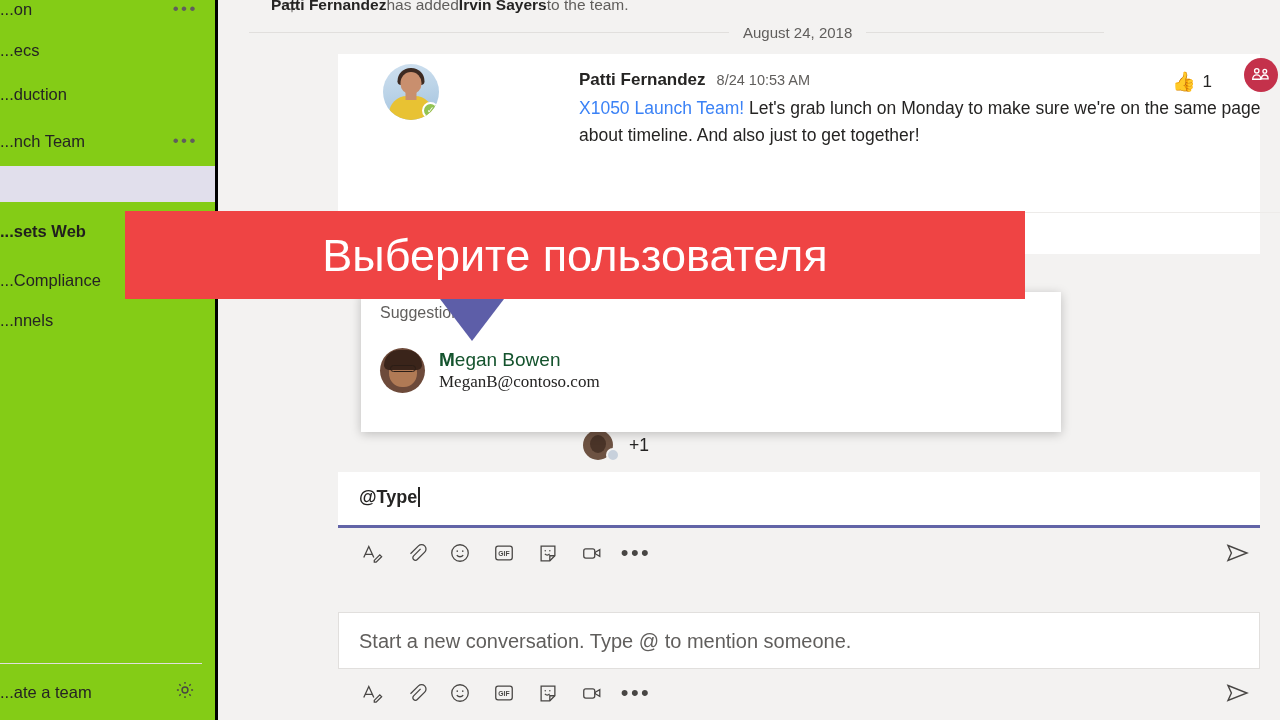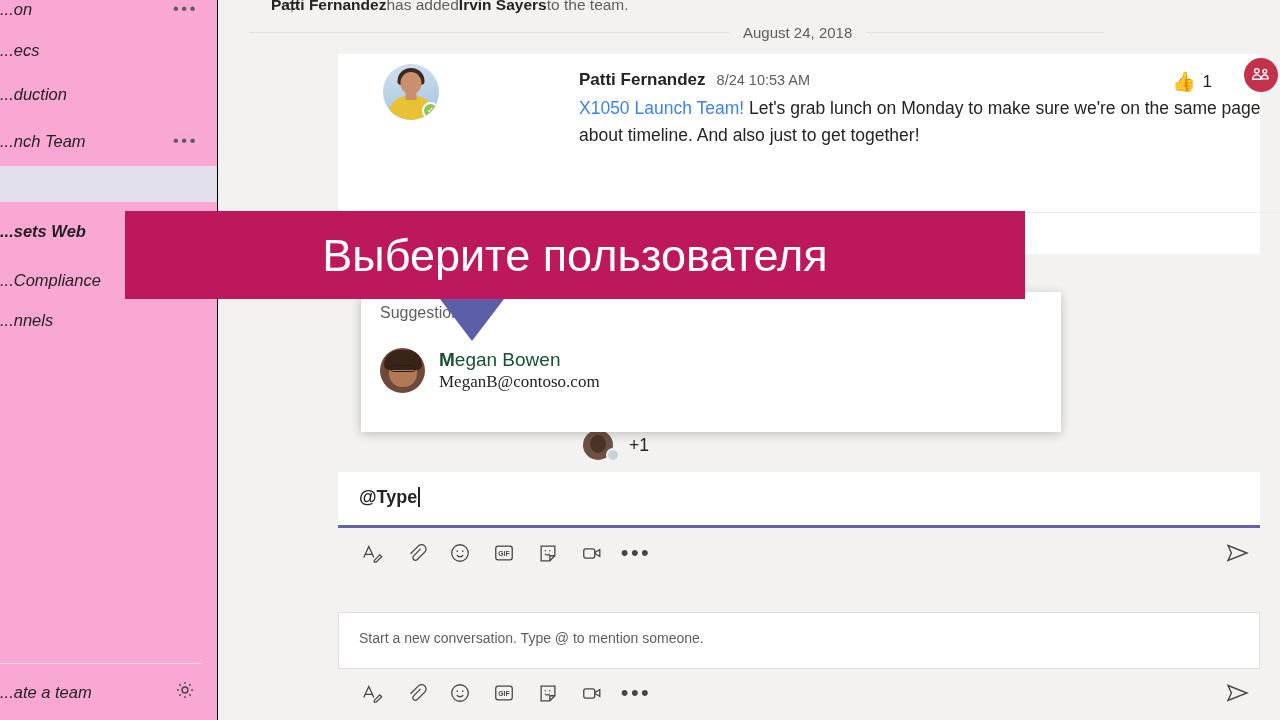--- a/index.html
+++ b/index.html
@@ -12,24 +12,23 @@
   #app {
     position: relative;
     width: 1280px; height: 720px;
     background: #f3f2f1;
   }
 
   
   .sidebar {
     position: absolute; left: 0; top: 0;
     width: 218px; height: 720px;
-    background: #f9a8d4;
-    border-right: 1px solid #000000;
+    background: #84cc16;
+    border-right: 3px solid #000000;
     overflow: hidden;
-    font-style: italic;
   }
   .sb-scroll { position: absolute; left: -70px; top: 0; width: 288px; }
   .sb-row {
     position: relative;
     display: flex; align-items: center;
     height: 38px;
     padding: 0 16px 0 70px;
     font-size: 16.5px;
     color: #252423;
     white-space: nowrap;
@@ -277,21 +276,21 @@
 
   
   .composer-new {
     position: absolute; left: 338px; top: 612px;
     width: 922px; height: 57px;
     background: #ffffff;
     border: 1px solid #e1dfdd;
   }
   .composer-placeholder {
     position: absolute; left: 20px; top: 17px;
-    font-size: 14px; color: #605e5c;
+    font-size: 20px; color: #605e5c;
     white-space: nowrap;
   }
 
   
   .suggest-pop {
     position: absolute; left: 361px; top: 292px;
     width: 700px; height: 140px;
     background: #ffffff;
     box-shadow: 0 2px 10px rgba(0,0,0,0.22);
     z-index: 30;
@@ -332,21 +331,21 @@
   }
   .sug-text { margin-left: 14px; line-height: 1.25; }
   .sug-name { font-size: 19px; color: #14532d; }
   .sug-name b { font-weight: bold; }
   .sug-email { font-size: 17px; color: #252423; font-family: Liberation Serif, serif; }
 
   
   .callout {
     position: absolute; left: 125px; top: 211px;
     width: 900px; height: 88px;
-    background: #be185d;
+    background: #ef4444;
     z-index: 60;
     display: flex; align-items: center; justify-content: center;
   }
   .callout-text {
     color: #ffffff;
     font-size: 45px;
     line-height: 1;
     letter-spacing: 0px;
     white-space: nowrap;
   }

